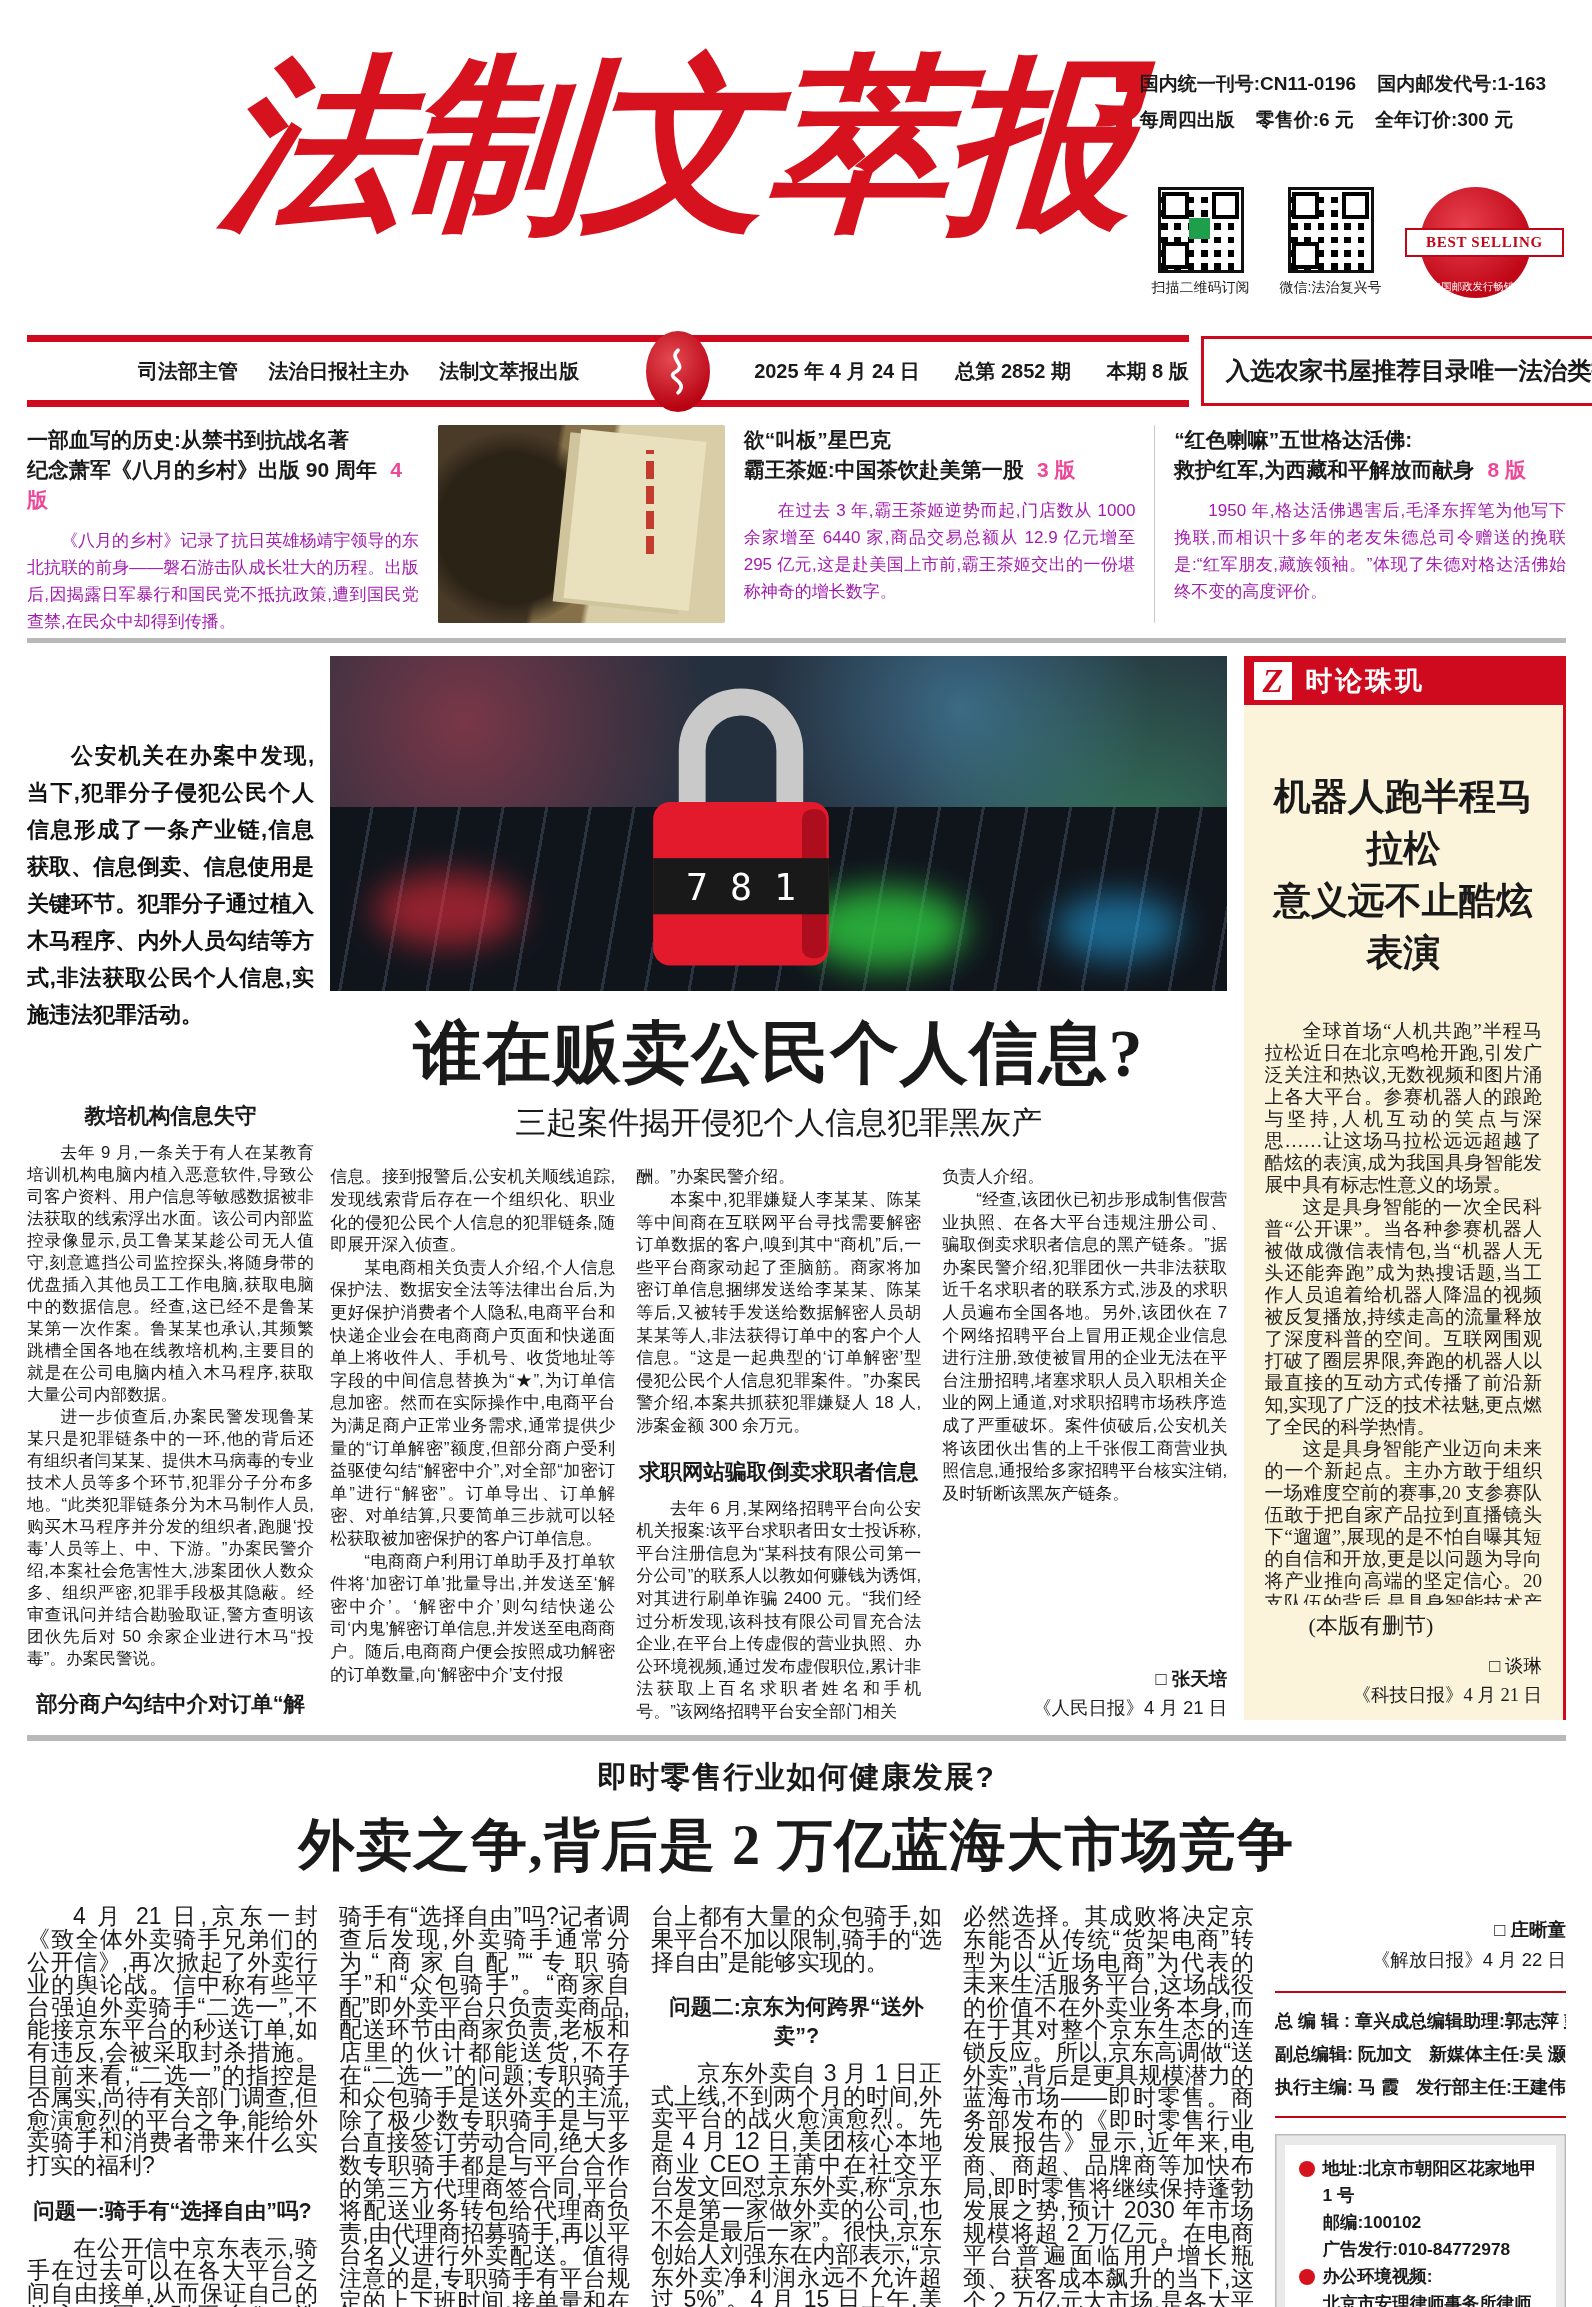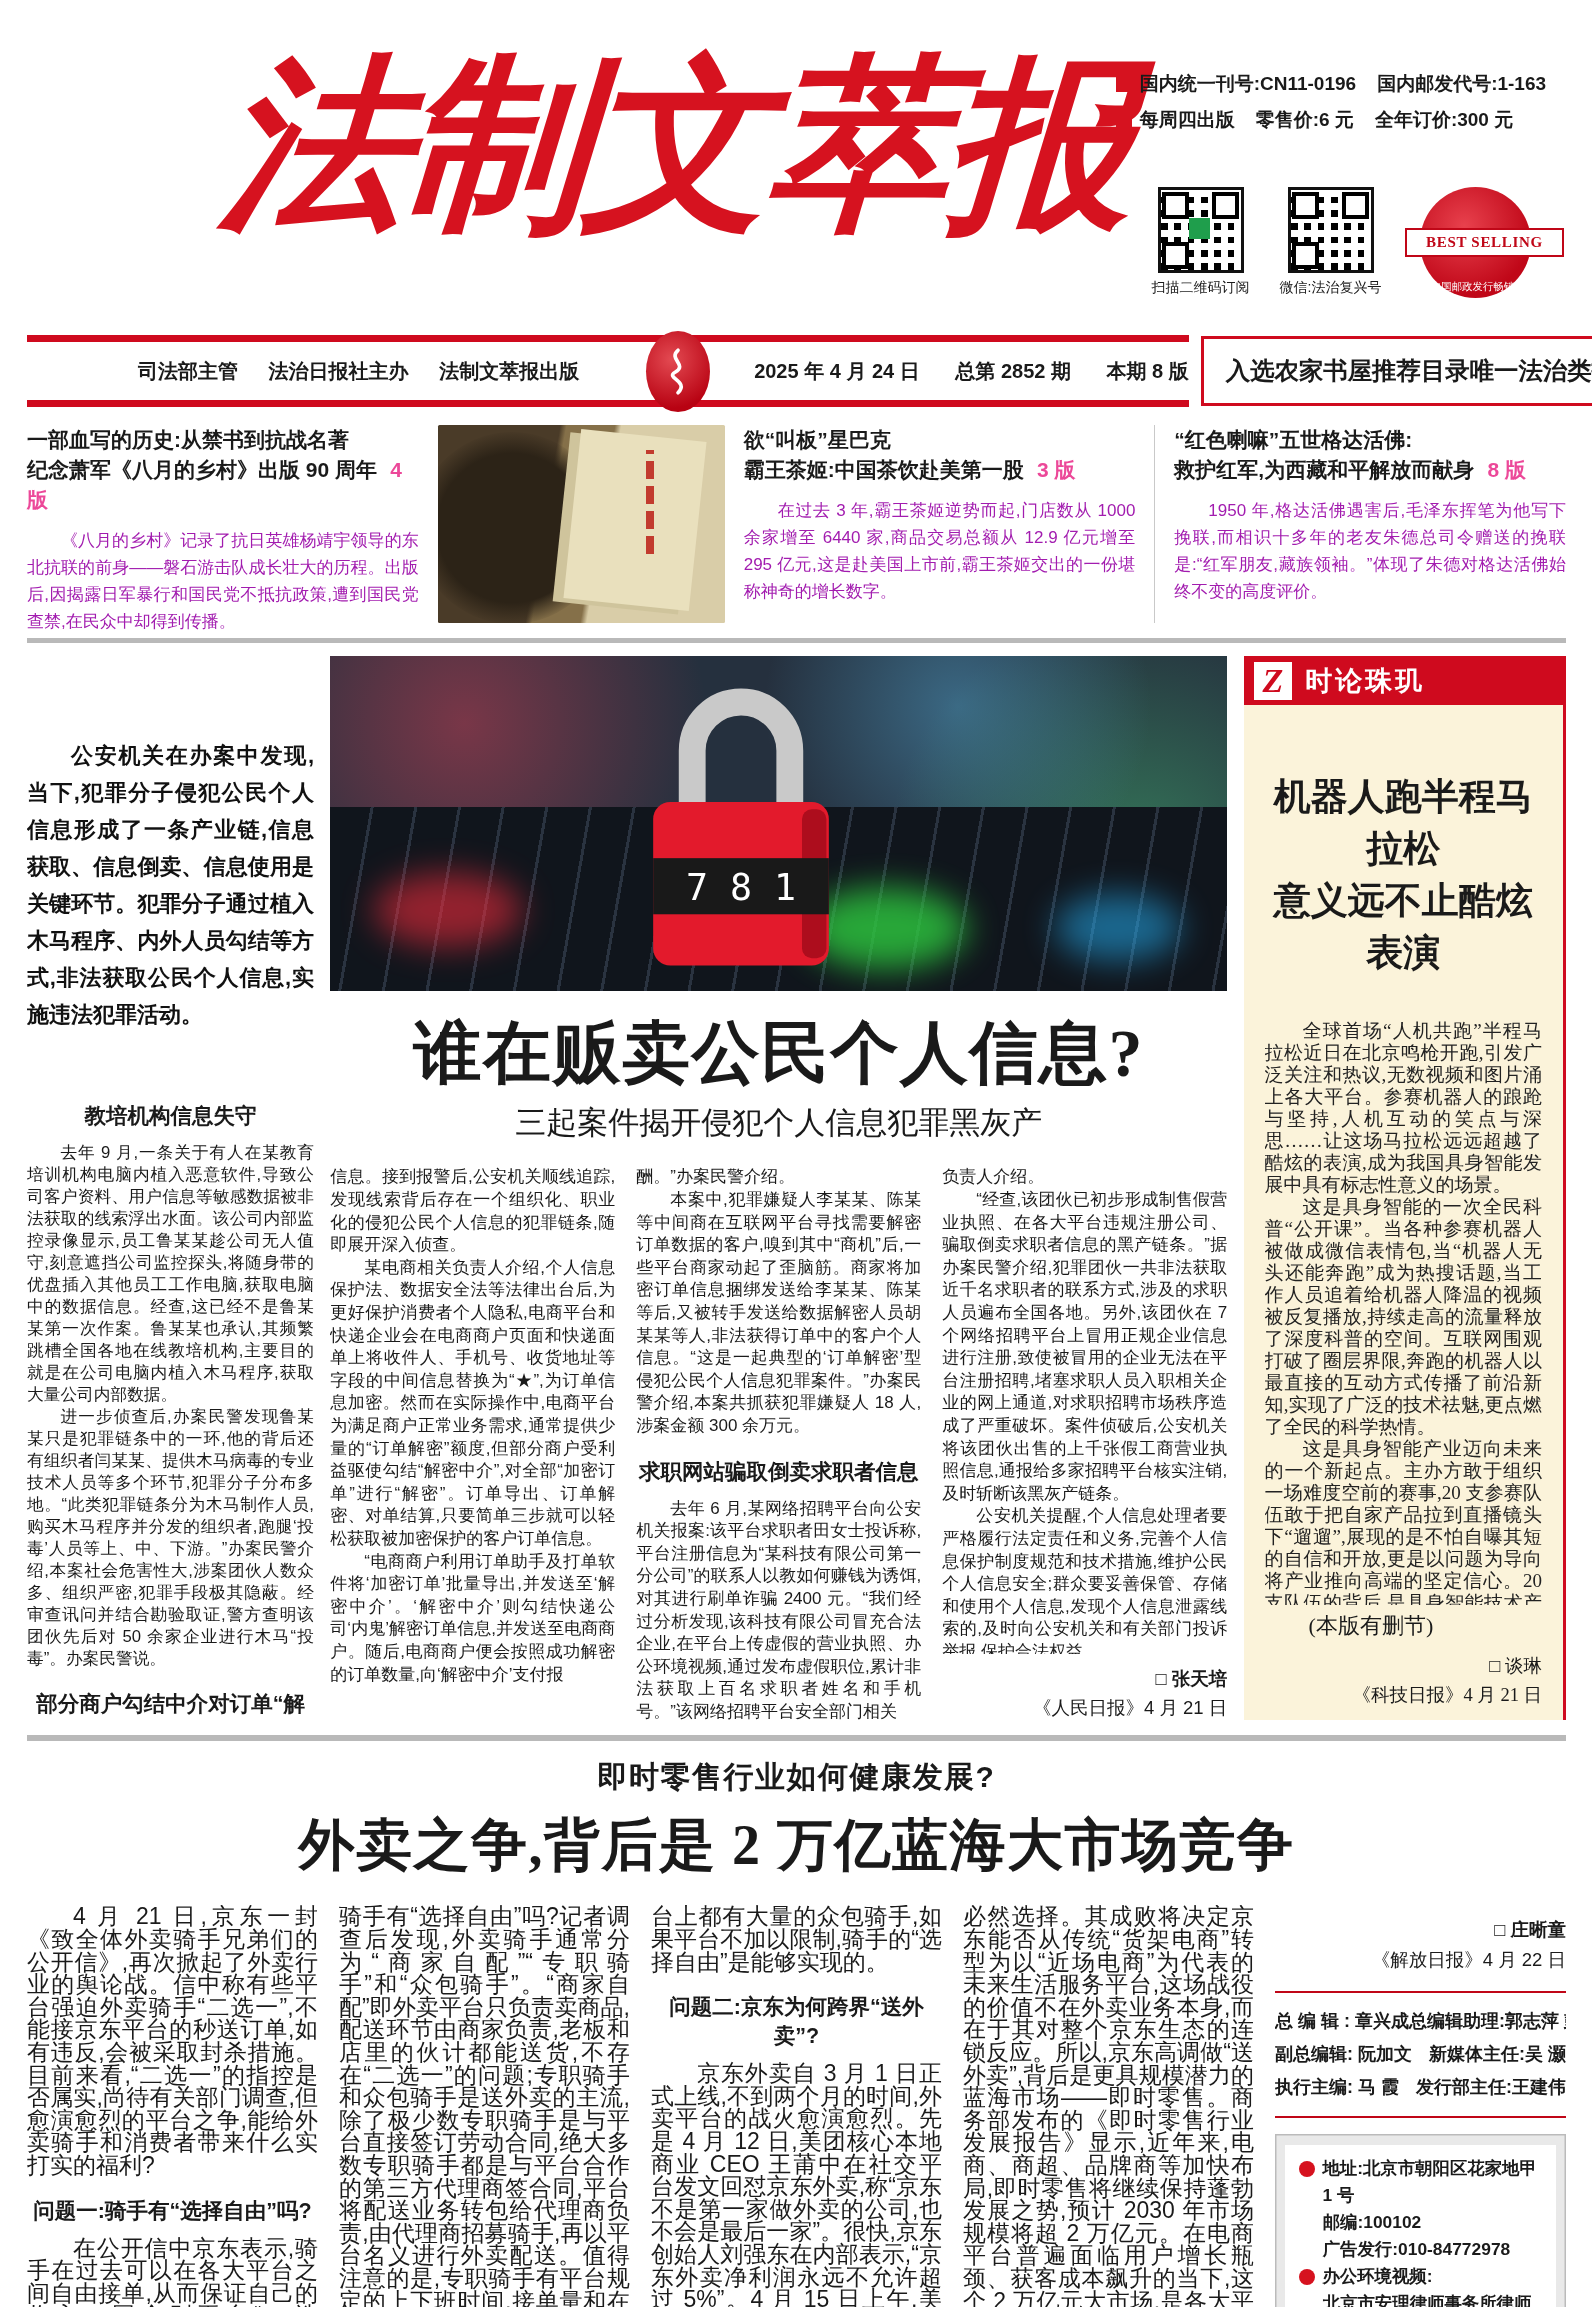--- a/index.html
+++ b/index.html
@@ -287,21 +287,20 @@
             <p class="p cont">酬。”办案民警介绍。</p>
             <p class="p">本案中,犯罪嫌疑人李某某、陈某等中间商在互联网平台寻找需要解密订单数据的客户,嗅到其中“商机”后,一些平台商家动起了歪脑筋。商家将加密订单信息捆绑发送给李某某、陈某等后,又被转手发送给数据解密人员胡某某等人,非法获得订单中的客户个人信息。“这是一起典型的‘订单解密’型侵犯公民个人信息犯罪案件。”办案民警介绍,本案共抓获犯罪嫌疑人 18 人,涉案金额 300 余万元。</p>
             <div class="colh">求职网站骗取倒卖求职者信息</div>
             <p class="p">去年 6 月,某网络招聘平台向公安机关报案:该平台求职者田女士投诉称,平台注册信息为“某科技有限公司第一分公司”的联系人以教如何赚钱为诱饵,对其进行刷单诈骗 2400 元。“我们经过分析发现,该科技有限公司冒充合法企业,在平台上传虚假的营业执照、办公环境视频,通过发布虚假职位,累计非法获取上百名求职者姓名和手机号。”该网络招聘平台安全部门相关</p>
           </div>
         </div>
         <div class="lcol">
           <div class="flow" style="flex:1;">
             <p class="p cont">负责人介绍。</p>
             <p class="p">“经查,该团伙已初步形成制售假营业执照、在各大平台违规注册公司、骗取倒卖求职者信息的黑产链条。”据办案民警介绍,犯罪团伙一共非法获取近千名求职者的联系方式,涉及的求职人员遍布全国各地。另外,该团伙在 7 个网络招聘平台上冒用正规企业信息进行注册,致使被冒用的企业无法在平台注册招聘,堵塞求职人员入职相关企业的网上通道,对求职招聘市场秩序造成了严重破坏。案件侦破后,公安机关将该团伙出售的上千张假工商营业执照信息,通报给多家招聘平台核实注销,及时斩断该黑灰产链条。</p>
-            <p class="p">公安机关提醒,个人信息处理者要严格履行法定责任和义务,完善个人信息保护制度规范和技术措施,维护公民个人信息安全;群众要妥善保管、存储和使用个人信息,发现个人信息泄露线索的,及时向公安机关和有关部门投诉举报,保护合法权益。</p>
           </div>
           <div class="byline">□ 张天培</div>
           <div class="source">《人民日报》4 月 21 日</div>
         </div>
       </div>
     </div>
 
     <div class="m-right">
       <div class="oped">
         <div class="oped-bar">

